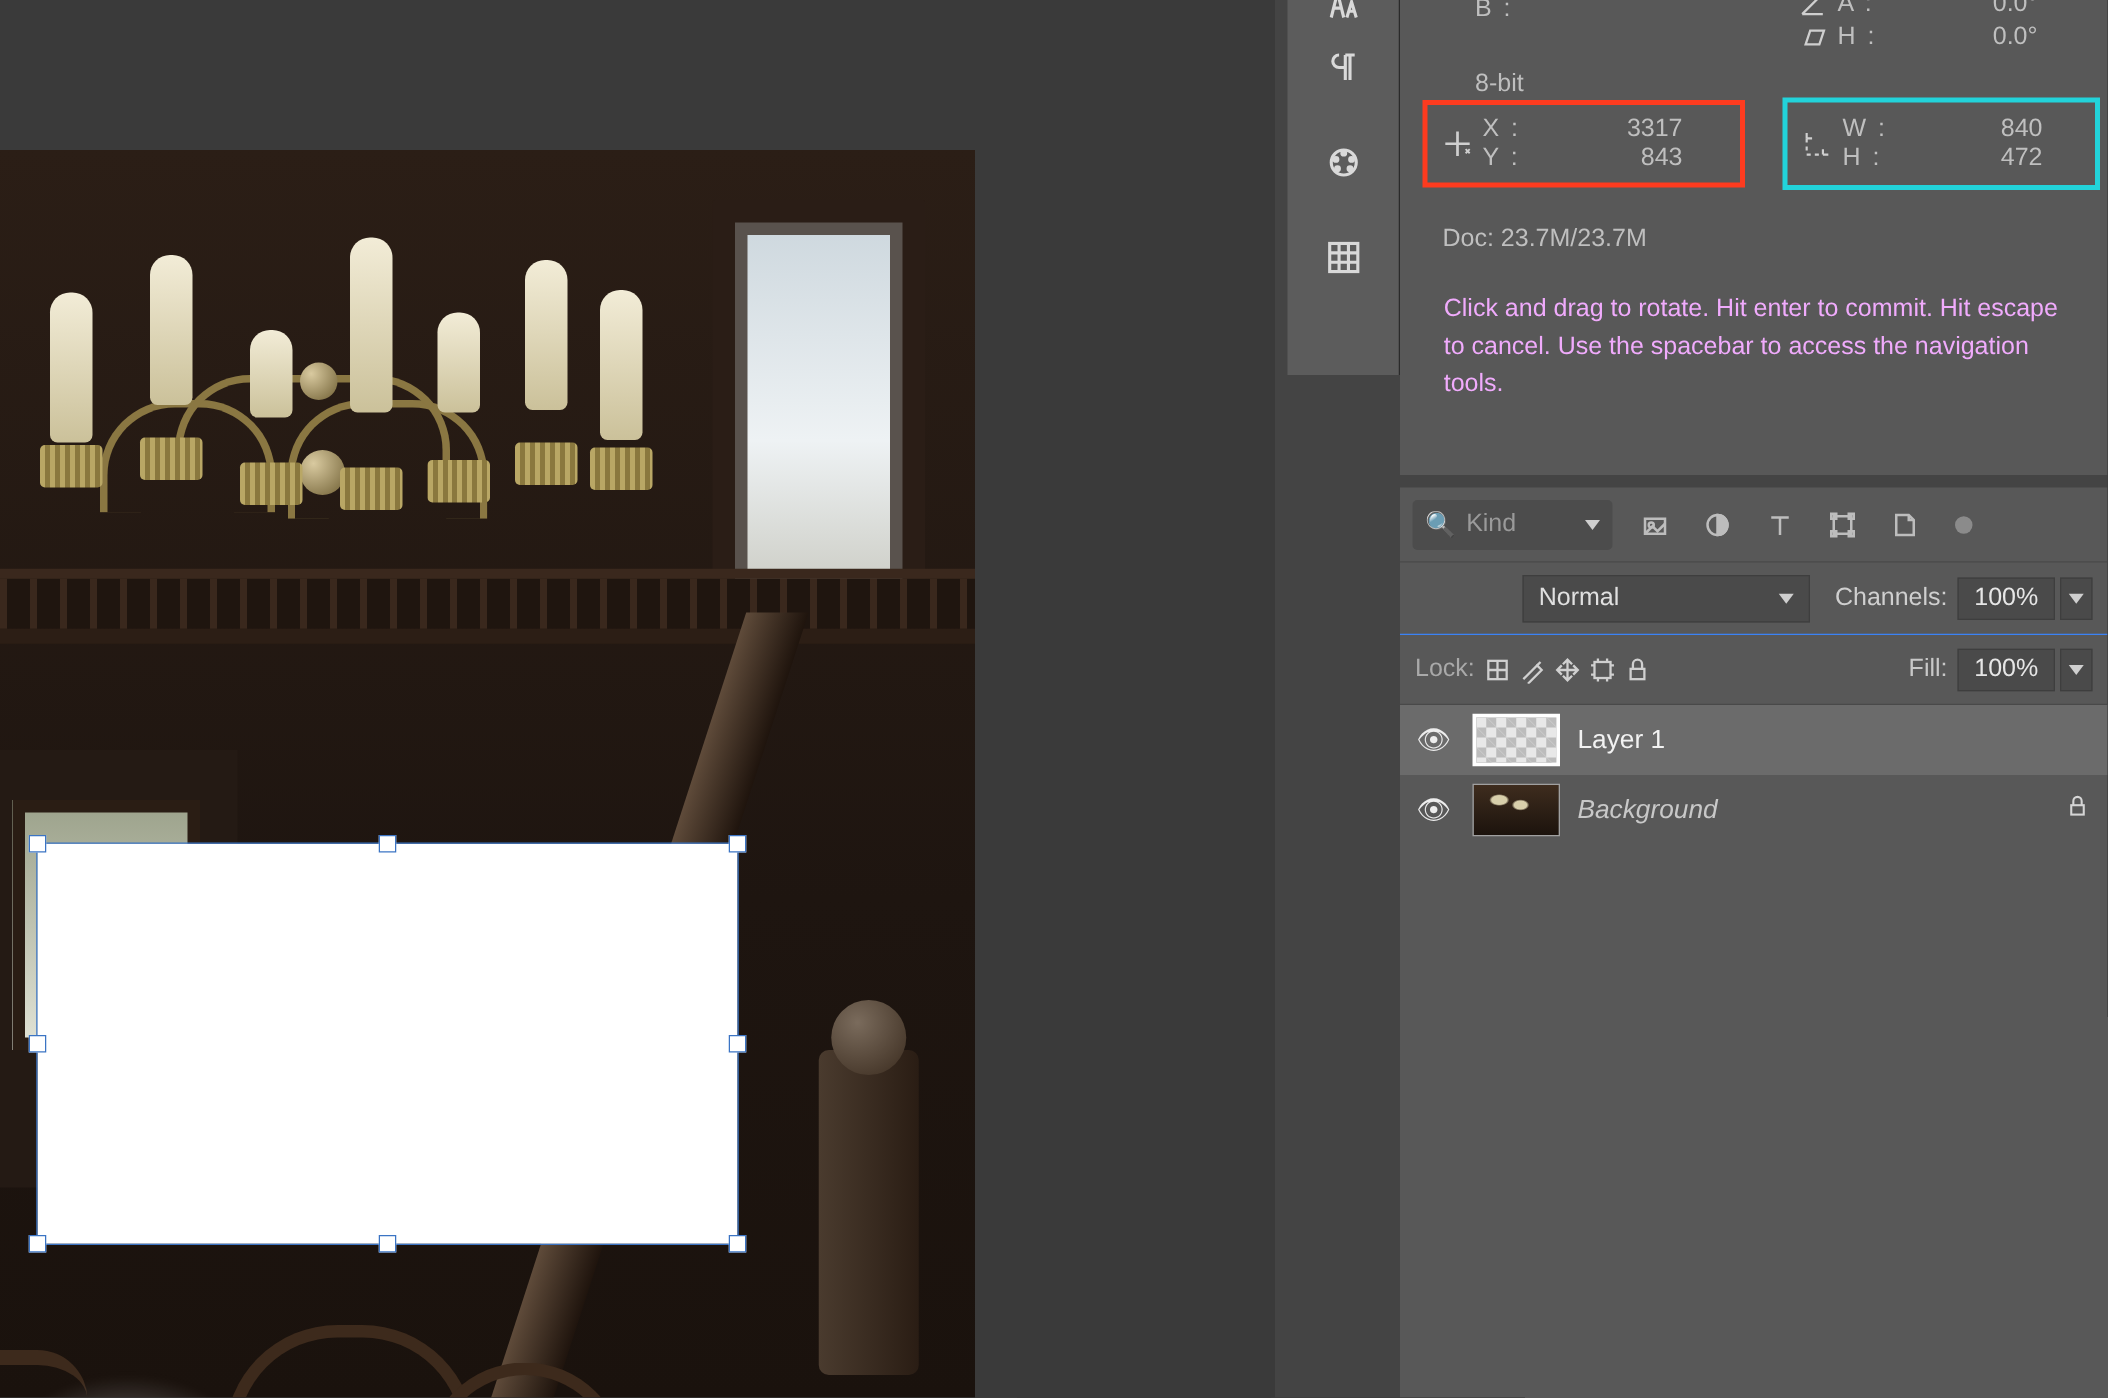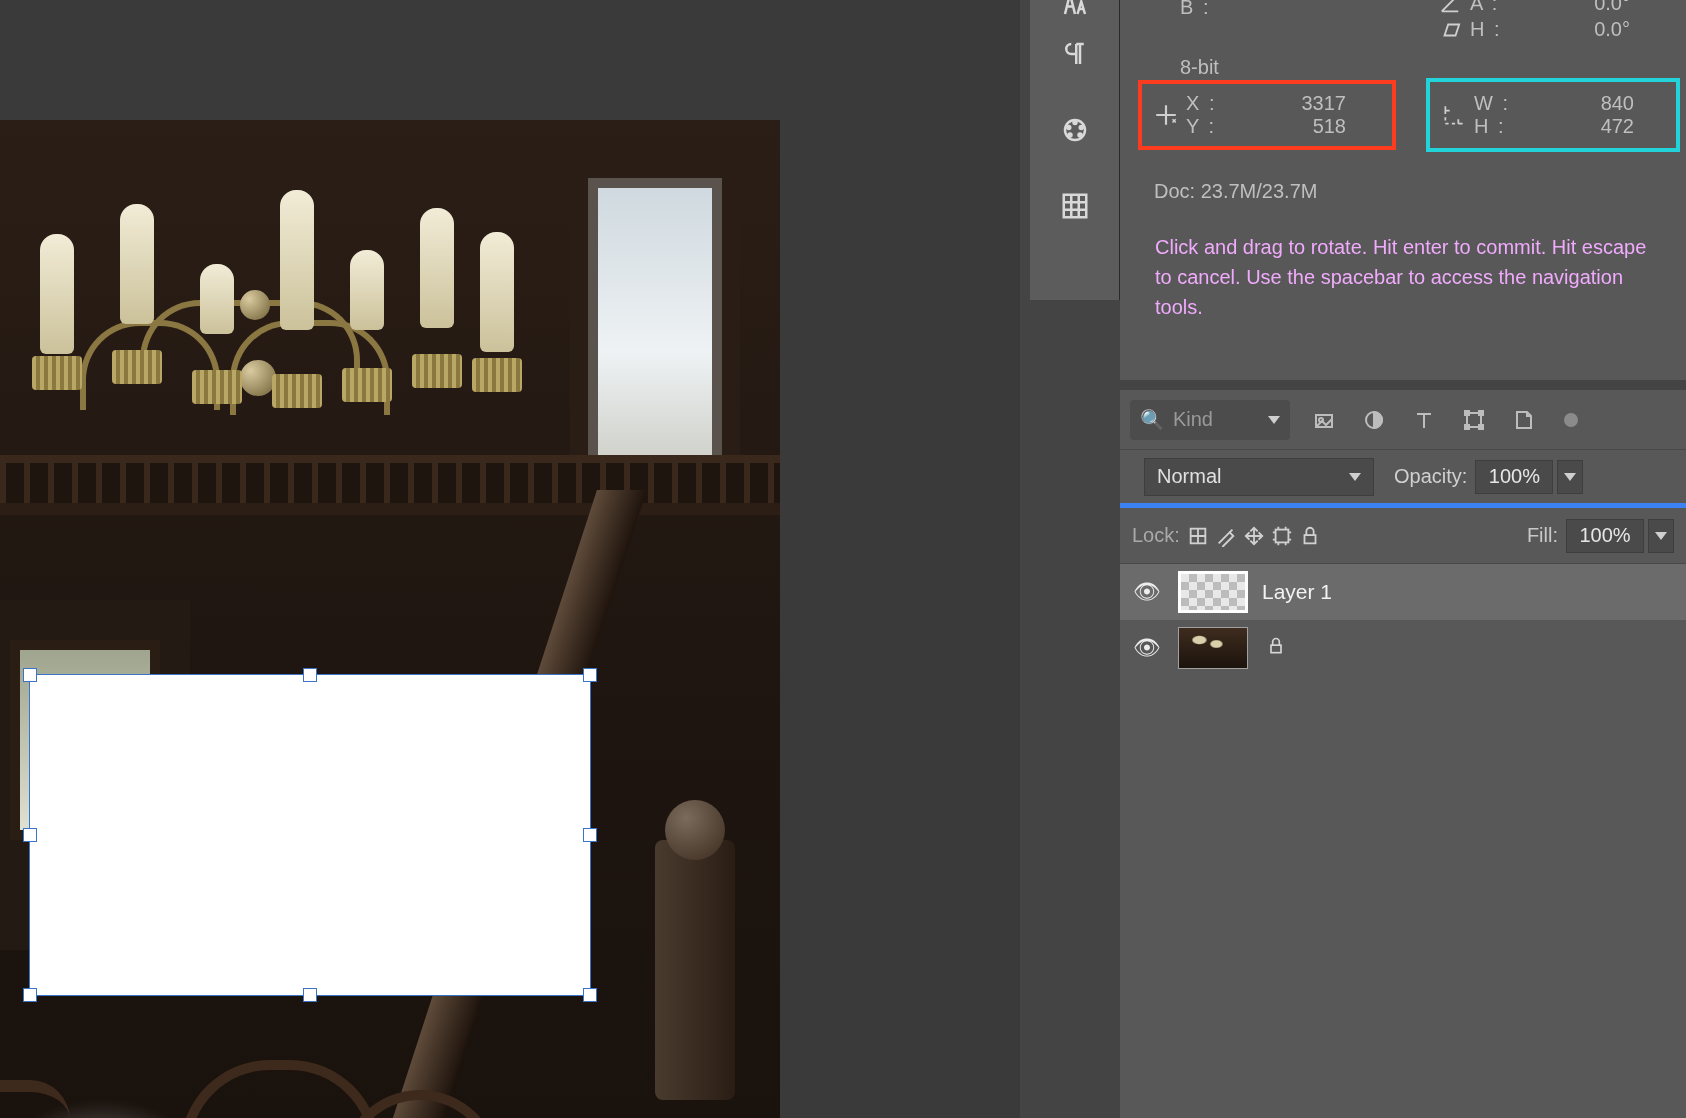--- a/index.html
+++ b/index.html
@@ -172,22 +172,22 @@
   }
   .kind-field{ width:160px; height:40px; background:#4c4c4c; border-radius:4px;
     display:flex; align-items:center; padding:0 10px; color:#9a9a9a; font-size:20px; }
   .kind-field .q{ margin-right:8px; }
   .filter-ico{ width:32px; height:32px; display:flex; align-items:center; justify-content:center;
     color:#bdbdbd; cursor:pointer;}
   .filter-ico svg{ width:24px; height:24px; fill:none; stroke:#bdbdbd; stroke-width:2;}
   .filter-dot{ width:14px; height:14px; border-radius:50%; background:#8b8b8b; margin-left:6px;}
 
   .blend-row{
-    height:58px; display:flex; align-items:center; padding:0 24px;
-    border-bottom:5px solid #3b82f6; font-size:20px;
+    height:58px; display:flex; align-items:center; padding:0 12px;
+    border-bottom:1px solid #3b82f6; font-size:20px;justify-content:flex-end;
   }
   .blend-select{ width:230px; height:38px; background:#4a4a4a; color:#e0e0e0;
     display:flex; align-items:center; justify-content:space-between; padding:0 12px;
     border:1px solid #3e3e3e; cursor:pointer;}
   .opac-label{ margin-left:20px; color:#cfcfcf; }
   .pct-box{ width:78px; height:34px; background:#4a4a4a; color:#e6e6e6;
     display:flex; align-items:center; justify-content:center; margin-left:8px; border:1px solid #3e3e3e;}
   .caret-box{ width:26px; height:34px; background:#4a4a4a; border:1px solid #3e3e3e;
     display:flex; align-items:center; justify-content:center; margin-left:4px; cursor:pointer;}
 
@@ -350,21 +350,21 @@
           <path d="M18 16 L21 19 M21 16 L18 19" stroke-width="1.4"></path>
         </svg>
       </span>
     <span style="display:flex; flex-direction:column;">
       <span style="display:flex;">
           <span class="lbl">X :</span>
           <span class="val">3317</span>
         </span>
       <span style="display:flex;">
           <span class="lbl">Y :</span>
-          <span class="val">518</span>
+          <span class="val">843</span>
         </span>
     </span>
   </div>
 
   <div class="cyanbox" style="left:306px; top:78px; width:254px; height:74px;"></div>
   <div class="info-row" style="left:314px; top:92px;">
     <span class="icn">
         <svg width="26" height="26" viewBox="0 0 24 24" fill="none" stroke="#cfcfcf" stroke-width="1.6">
           <path d="M4 8 V20 H16" stroke-dasharray="3 3"></path>
           <path d="M4 8 H8 M4 8 V4 M16 20 V16 M16 20 H20"></path>
@@ -428,21 +428,21 @@
         </svg>
       </span>
     <span class="filter-dot"></span>
   </div>
 
   <div class="blend-row">
     <div class="blend-select">
       <span>Normal</span>
       <span class="caret"></span>
     </div>
-    <span class="opac-label">Opacity:</span>
+    <span class="opac-label">Channels:</span>
     <span class="pct-box">100%</span>
     <span class="caret-box">
         <span class="caret"></span>
       </span>
   </div>
 
   <div class="lock-row">
     <span class="lk">Lock:</span>
     <span class="lock-ico">
         <svg viewBox="0 0 24 24">
@@ -485,19 +485,20 @@
   <div class="layer-list" id="layer-list">
       <div class="layer-row selected">
         <span class="eye">👁</span>
         <span class="thumb checker"></span>
         <span class="lname">Layer 1</span>
         <span class="rowlock"></span>
       </div>
       <div class="layer-row">
         <span class="eye">👁</span>
         <span class="thumb bg"></span>
+        <span class="lname italic">Background</span>
         <span class="rowlock"><svg width="20" height="20" viewBox="0 0 24 24" fill="none" stroke="#d5d5d5" stroke-width="2">
             <rect x="6" y="11" width="12" height="9"></rect>
             <path d="M8 11 V7 a4 4 0 0 1 8 0 V11"></path>
           </svg></span>
       </div>
     </div>
 </div>
 
 </body></html>

